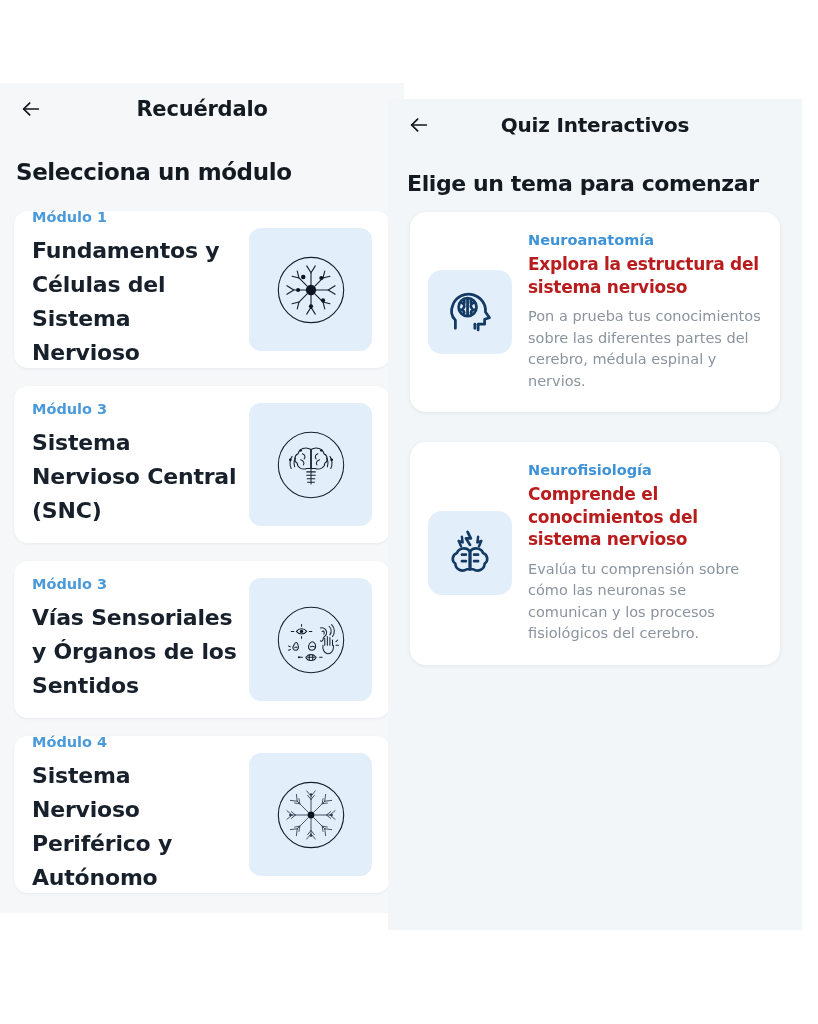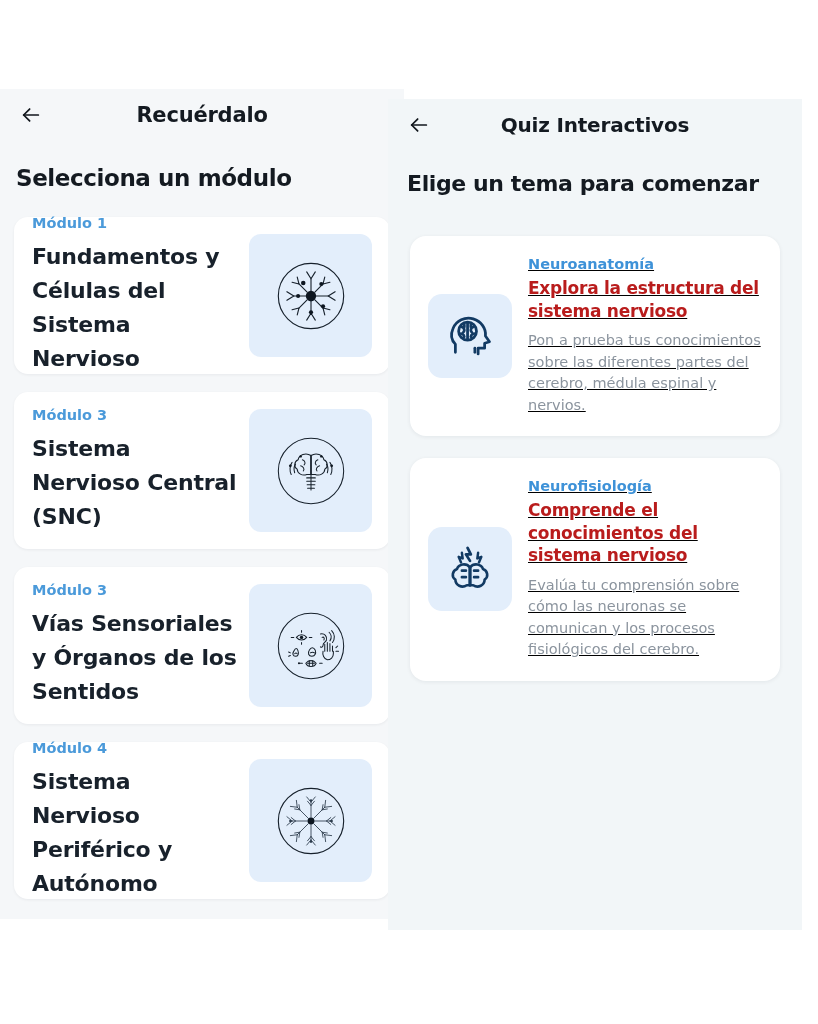--- a/index.html
+++ b/index.html
@@ -16,21 +16,21 @@
     position: relative;
     width: 818px;
     height: 1024px;
     background: #ffffff;
   }
 
   
   .panel-left {
     position: absolute;
     left: 0;
-    top: 89px;
+    top: 83px;
     width: 404px;
     height: 830px;
     background: #f5f7f9;
     overflow: hidden;
   }
 
   
   .panel-right {
     position: absolute;
     left: 388px;
@@ -129,26 +129,25 @@
     background: #e3eefb;
     display: flex;
     align-items: center;
     justify-content: center;
     flex: 0 0 123px;
   }
   .module-thumb svg { display: block; }
 
   
   .quiz-list {
-    margin-top: 40px;
+    margin-top: 16px;
     padding: 0 22px;
     display: flex;
     flex-direction: column;
-    gap: 22px;
-    text-decoration: underline;
+    gap: 30px;
   }
   .quiz-card {
     position: relative;
     background: #ffffff;
     border-radius: 16px;
     box-shadow: 0 1px 4px rgba(16,24,40,0.07);
     display: flex;
     align-items: center;
     padding: 20px 18px 20px 18px;
     cursor: pointer;

